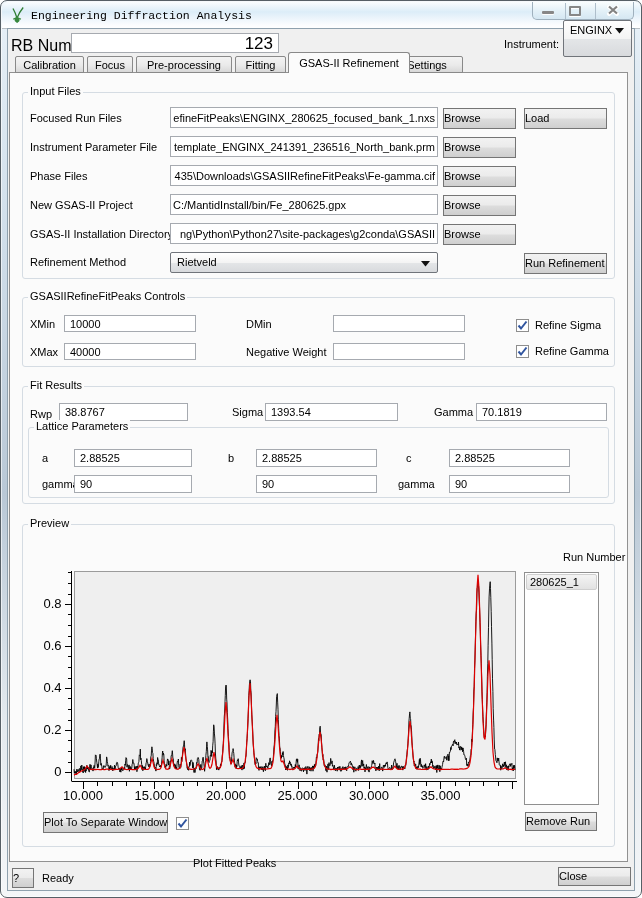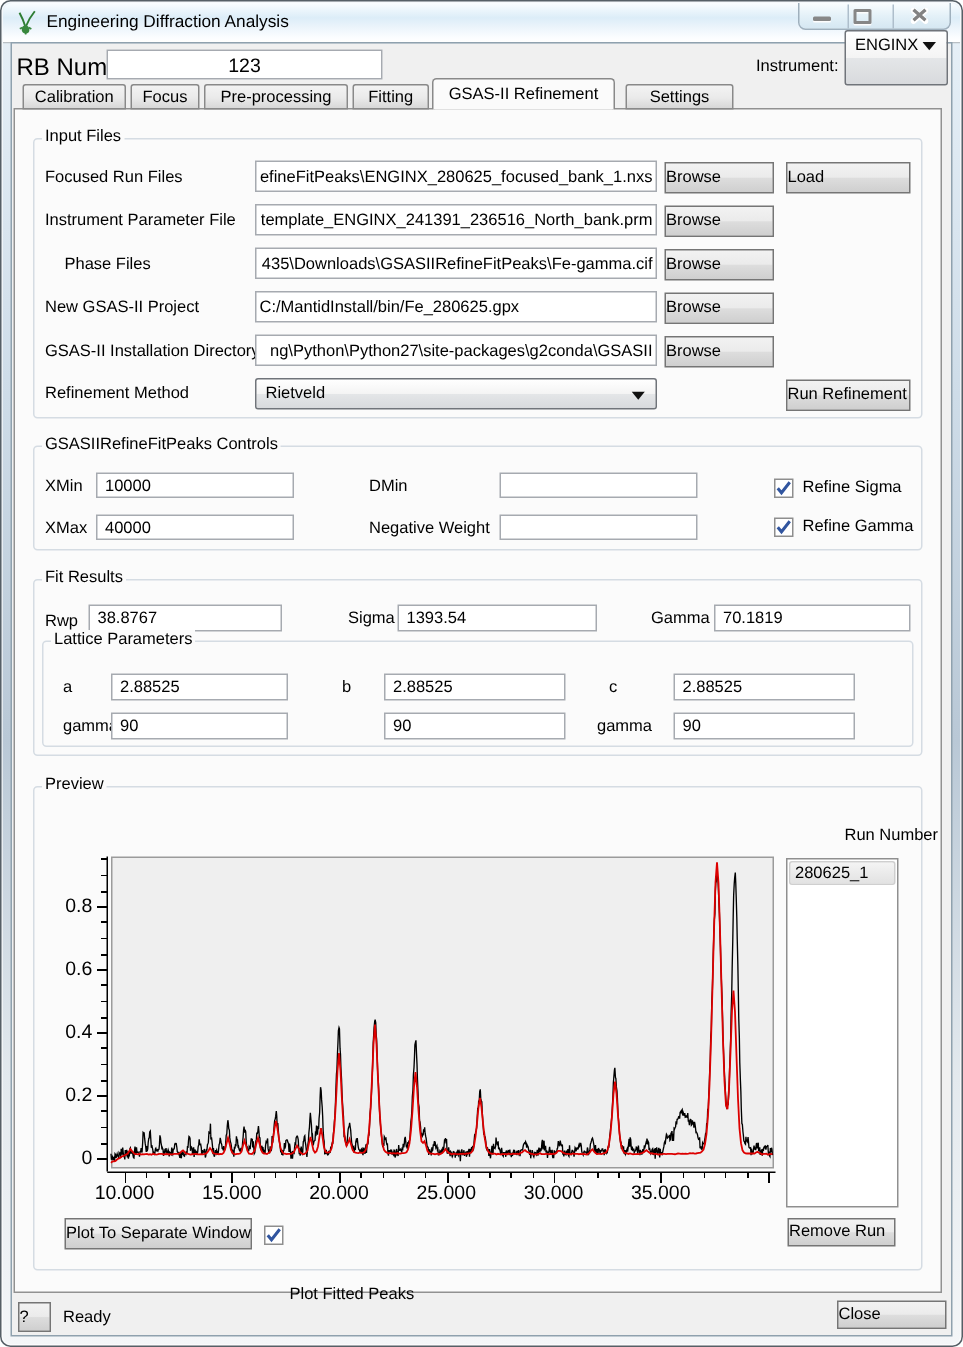--- a/index.html
+++ b/index.html
@@ -29,59 +29,59 @@
 
 </style></head><body>
 <div id="win"></div>
 <div id="title"></div>
 <svg style="position:absolute;left:10px;top:6px" width="16" height="18">
 <path d="M3,2.5 Q5.5,7 6.8,11.5" fill="none" stroke="#2e7d33" stroke-width="1.3"></path>
 <path d="M13.2,1.5 Q9.5,6 7.3,11.5" fill="none" stroke="#2e7d33" stroke-width="1.3"></path>
 <path d="M7,10.5 C4.8,11.3 4,13 4.8,15 C5.7,16.8 8.7,16.8 9.4,15 C10.2,13 9,11.3 7,10.5 Z" fill="#38883e"></path>
 <path d="M5,12.3 L3.2,13.2 M9.2,12.3 L10.9,13.3 M7.1,15.5 L7.1,17" stroke="#38883e" stroke-width="1.1"></path>
 </svg>
-<div class="lb" style="left:31px;top:9px;font-size:11.5px;">Engineering Diffraction Analysis</div>
+<div class="lb" style="left:31px;top:9px;font-size:11.5px;font-family:Liberation Mono, monospace;">Engineering Diffraction Analysis</div>
 <div style="position:absolute;left:532px;top:2px;width:102px;height:18px;
  border:1px solid #9fb0bd;border-top:none;border-radius:0 0 5px 5px;
  background:linear-gradient(180deg,#fafdfe 0%,#e4f1f8 50%,#d5e7f2 100%)"></div>
 <div style="position:absolute;left:565px;top:3px;width:1px;height:16px;background:#aebecb"></div>
 <div style="position:absolute;left:595px;top:3px;width:1px;height:16px;background:#aebecb"></div>
 <div style="position:absolute;left:542px;top:11px;width:12px;height:3px;
  background:#878787;border-radius:1px;box-shadow:0 1px 0 #fdfdfd"></div>
 <div style="position:absolute;left:569px;top:6px;width:12px;height:10px;
  border:2px solid #878787;border-radius:1px;box-shadow:0 1px 0 #fdfdfd,inset 0 1px 0 #fdfdfd"></div>
 <svg style="position:absolute;left:607px;top:5px" width="12" height="11">
 <path d="M2,2 L10,9 M10,2 L2,9" stroke="#ffffff" stroke-width="3.8" stroke-linecap="round"></path>
 <path d="M2,1.5 L10,8.5 M10,1.5 L2,8.5" stroke="#828282" stroke-width="2.2"></path>
 </svg>
 <div id="client"></div>
 <div style="position:absolute;left:7px;top:28px;width:628px;height:863px;border:1px solid #8fa1ae;pointer-events:none"></div>
 <div class="lb" style="left:11px;top:37px;font-size:16px;">RB Number:</div>
-<div class="tf" style="left:71px;top:33px;width:184px;height:20px;line-height:19px;text-align:center;padding:0 5px;font-size:13px">123</div>
+<div class="tf" style="left:71px;top:33px;width:208px;height:20px;line-height:19px;text-align:right;padding:0 5px;font-size:17px">123</div>
 <div class="lb" style="left:504px;top:38px;font-size:11px;">Instrument:</div>
 <div class="cmb" style="left:563px;top:20px;width:69px;height:37px;line-height:18px">ENGINX<svg style="position:absolute;right:7px;top:7px" width="9" height="6">
       <path d="M0,0 H9 L4.5,5.5 Z" fill="#111"></path>
     </svg></div>
 <div id="pane"></div>
 <div class="tab" style="left:15px;width:69px">Calibration</div>
 <div class="tab" style="left:87px;width:46px">Focus</div>
 <div class="tab" style="left:136px;width:96px">Pre-processing</div>
 <div class="tab" style="left:235px;width:51px">Fitting</div>
-<div class="tab" style="left:417px;width:72px">Settings</div>
+<div class="tab" style="left:391px;width:72px">Settings</div>
 <div class="tab" style="left:288px;width:122px;top:52px;height:21px;
  background:#fbfbfb;border-bottom:none;line-height:20px;border-radius:3px 3px 0 0">GSAS-II Refinement</div>
 <div class="grp" style="left:22px;top:92px;width:593px;height:187px"></div>
 <div class="grplb" style="left:28px;top:85px">Input Files</div>
 <div class="lb" style="left:30px;top:112px;font-size:11px;">Focused Run Files</div>
 <div class="tf" style="left:170px;top:107px;width:268px;height:21px;line-height:20px;text-align:right;padding:0 2px;font-size:11px">efineFitPeaks\ENGINX_280625_focused_bank_1.nxs</div>
 <div class="btn" style="left:443px;top:108px;width:73px;height:21px;line-height:19px;font-size:11px">Browse</div>
 <div class="lb" style="left:30px;top:141px;font-size:11px;">Instrument Parameter File</div>
 <div class="tf" style="left:170px;top:136px;width:268px;height:21px;line-height:20px;text-align:right;padding:0 2px;font-size:11px">template_ENGINX_241391_236516_North_bank.prm</div>
 <div class="btn" style="left:443px;top:137px;width:73px;height:21px;line-height:19px;font-size:11px">Browse</div>
-<div class="lb" style="left:43px;top:170px;font-size:11px;">Phase Files</div>
+<div class="lb" style="left:30px;top:170px;font-size:11px;">Phase Files</div>
 <div class="tf" style="left:170px;top:165px;width:268px;height:21px;line-height:20px;text-align:right;padding:0 2px;font-size:11px">435\Downloads\GSASIIRefineFitPeaks\Fe-gamma.cif</div>
 <div class="btn" style="left:443px;top:166px;width:73px;height:21px;line-height:19px;font-size:11px">Browse</div>
 <div class="lb" style="left:30px;top:199px;font-size:11px;">New GSAS-II Project</div>
 <div class="tf" style="left:170px;top:194px;width:268px;height:21px;line-height:20px;text-align:left;padding:0 2px;font-size:11px">C:/MantidInstall/bin/Fe_280625.gpx</div>
 <div class="btn" style="left:443px;top:195px;width:73px;height:21px;line-height:19px;font-size:11px">Browse</div>
 <div class="lb" style="left:30px;top:228px;font-size:11px;">GSAS-II Installation Directory</div>
 <div class="tf" style="left:170px;top:223px;width:268px;height:21px;line-height:20px;text-align:right;padding:0 2px;font-size:11px">ng\Python\Python27\site-packages\g2conda\GSASII</div>
 <div class="btn" style="left:443px;top:224px;width:73px;height:21px;line-height:19px;font-size:11px">Browse</div>
 <div class="btn" style="left:524px;top:108px;width:83px;height:21px;line-height:19px;font-size:11px">Load</div>
 <div class="lb" style="left:30px;top:256px;font-size:11px;">Refinement Method</div>

